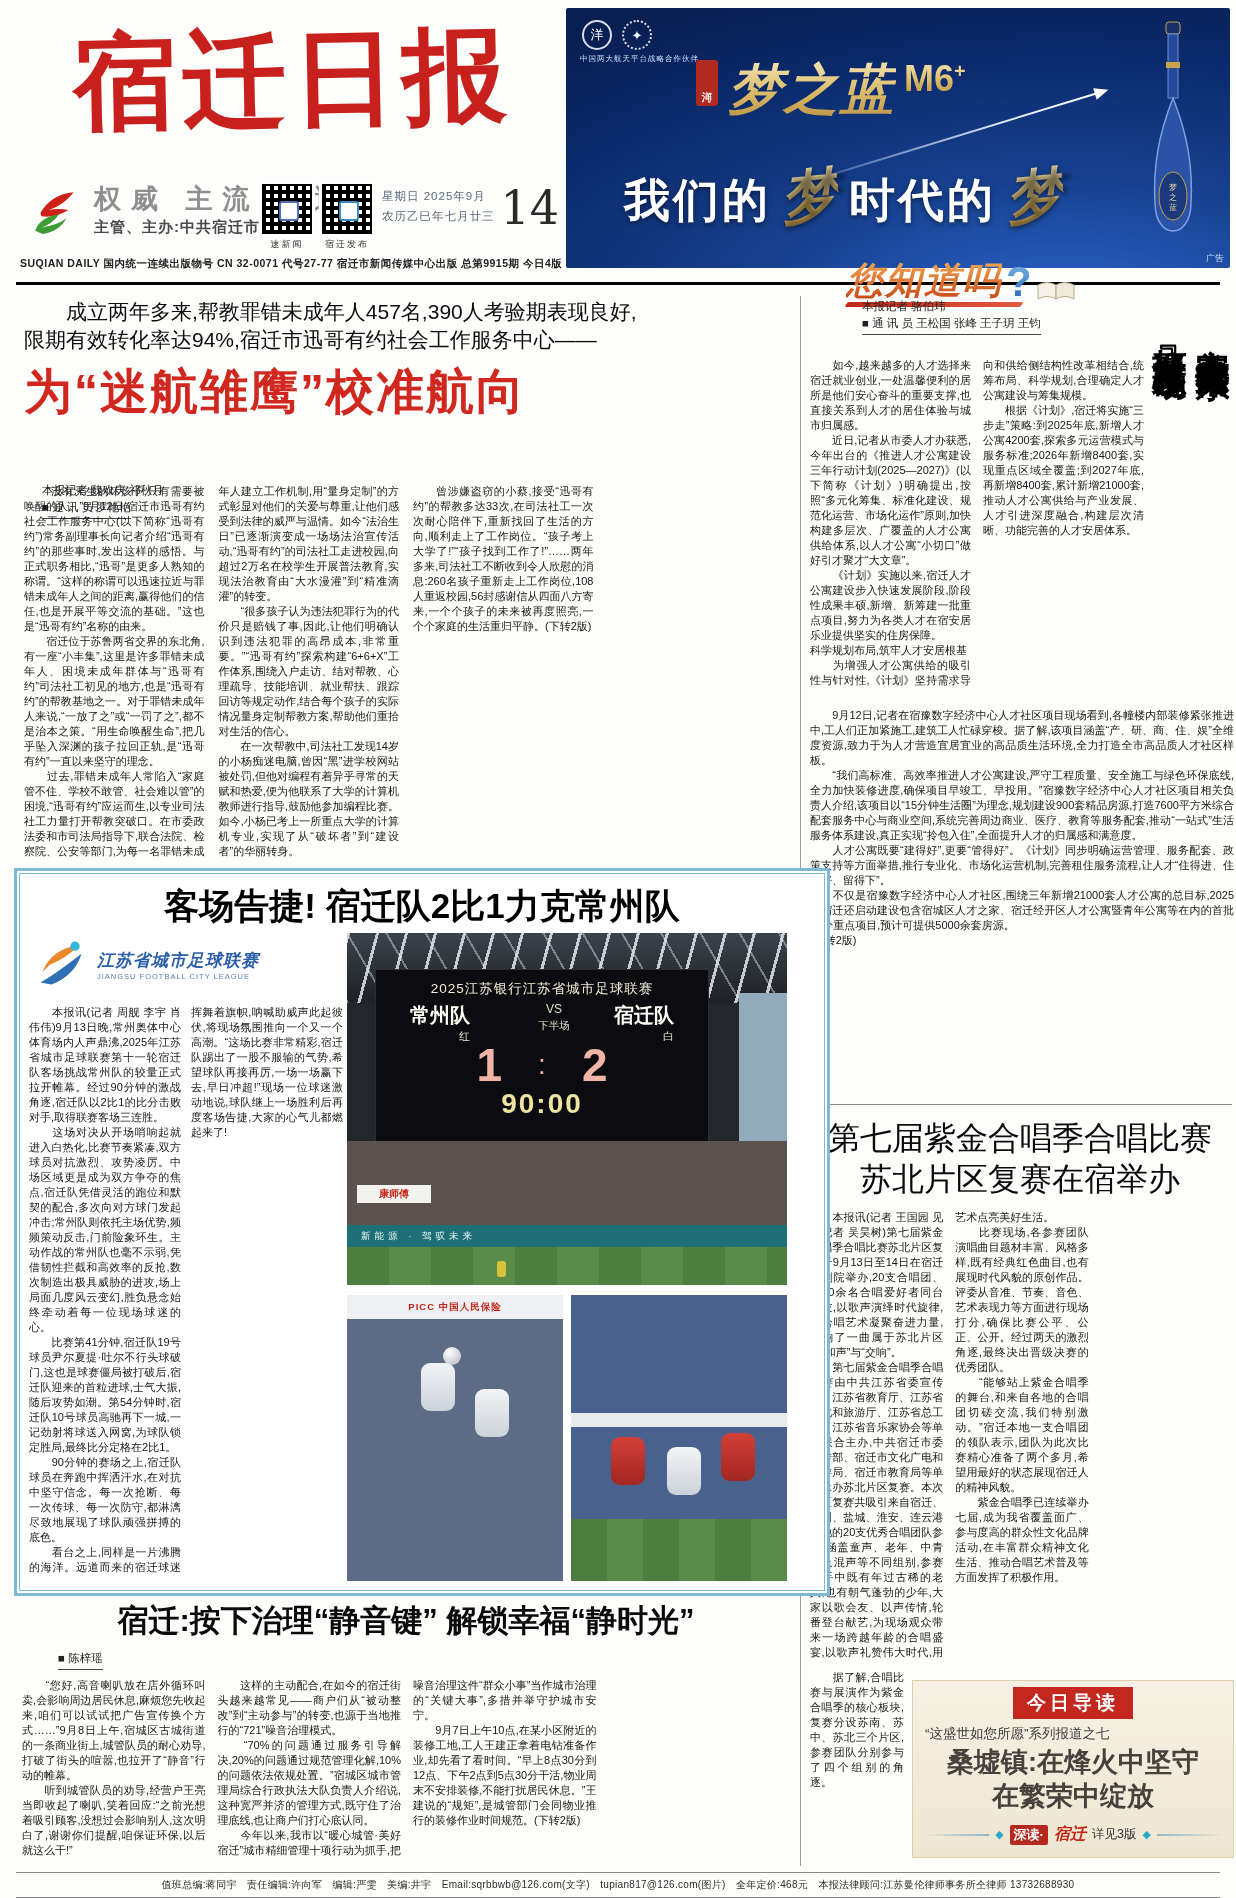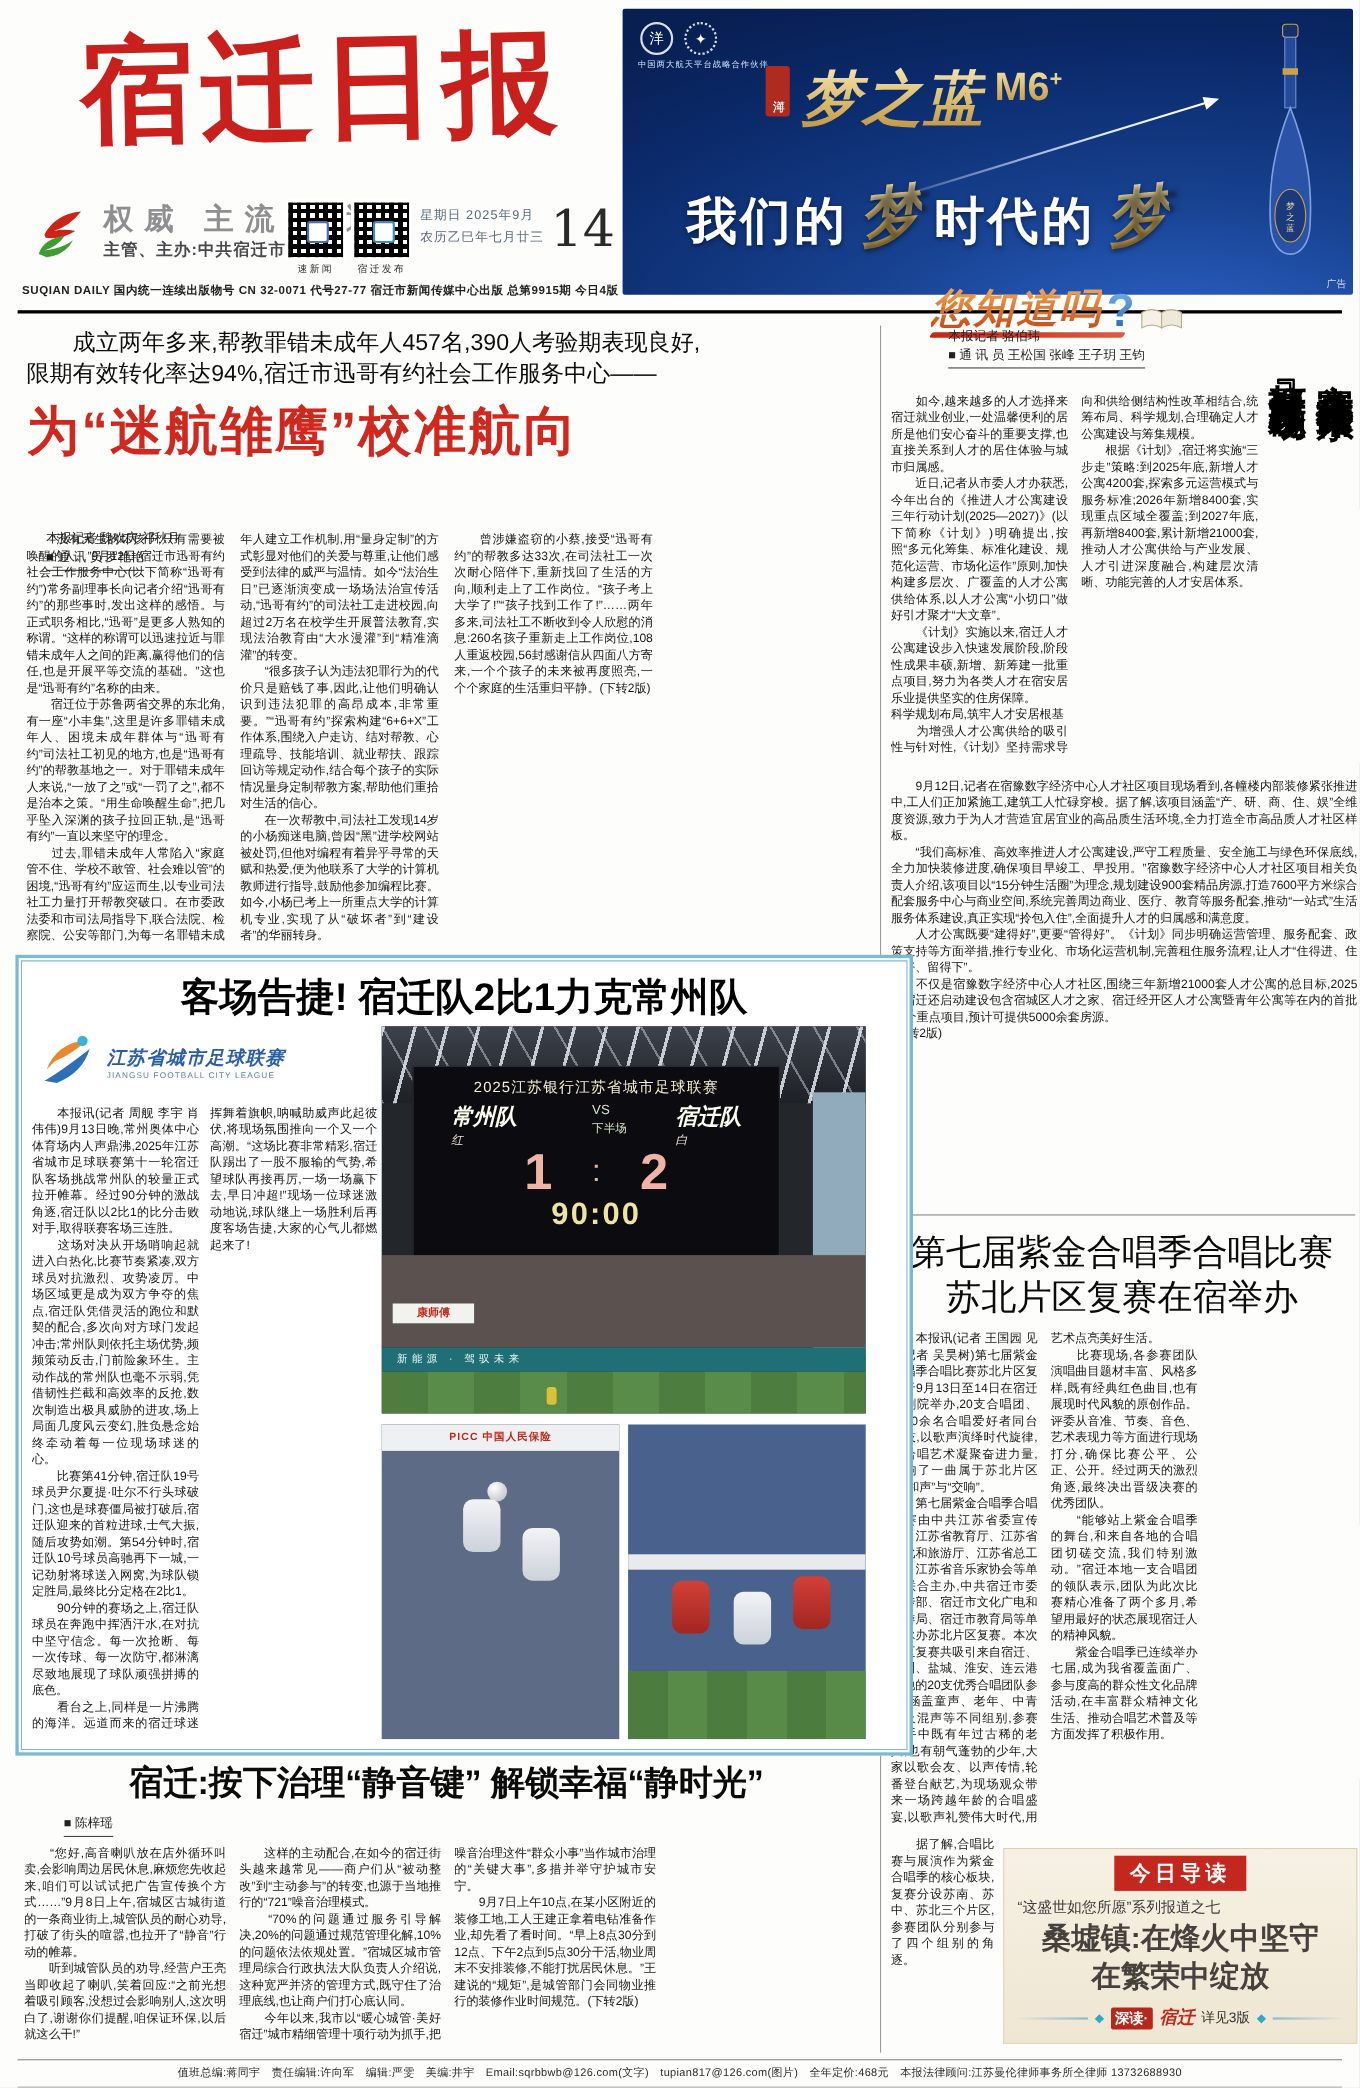--- a/index.html
+++ b/index.html
@@ -119,24 +119,24 @@
   .photo-main{left:330px;top:62px;width:440px;height:352px;}
   .roof{position:absolute;left:0;top:0;width:100%;height:70px;
       background:repeating-linear-gradient(105deg,rgba(225,231,238,.85) 0 3px,transparent 3px 28px),
                  repeating-linear-gradient(60deg,rgba(200,208,216,.5) 0 2px,transparent 2px 34px),
                  linear-gradient(#3d434b,#1d2025);}
   .right-strip{position:absolute;right:0;top:60px;width:48px;height:240px;background:#92abbc;}
   .sboard{position:absolute;left:28px;top:36px;width:332px;height:172px;background:#0c0c10;border:1px solid #2c2c32;
       display:flex;flex-direction:column;align-items:center;color:#fff;}
   .sb-title{font-size:13.5px;color:#f3ecd6;letter-spacing:1px;margin-top:10px;}
   .sb-teams{width:100%;display:flex;justify-content:space-between;padding:4px 34px 0;box-sizing:border-box;}
-  .sb-team{text-align:left;font-style:italic;}
+  .sb-team{text-align:right;}
   .sb-name{font-size:20px;font-weight:800;color:#fdfdf3;}
   .sb-tag{font-size:11px;color:#e9e2d2;}
-  .sb-mid{margin-left:24px;}
+  .sb-mid{text-align:center;margin-left:24px;}
   .sb-vs{font-size:12px;color:#cfe6c8;}
   .sb-period{font-size:10.5px;color:#d8e6c8;margin-top:3px;}
   .sb-score{display:flex;align-items:center;gap:36px;margin-top:-6px;}
   .sb-num{font-size:46px;font-weight:800;color:#f0b4a6;}
   .sb-colon{font-size:28px;color:#f0b4a6;}
   .sb-clock{font-size:28px;font-weight:700;color:#efe3a0;letter-spacing:2px;margin-top:-4px;}
   .crowd{position:absolute;left:0;top:208px;width:100%;height:84px;background:#5b524f;}
   .board-white{position:absolute;left:10px;top:252px;width:74px;height:18px;background:#f2f2ee;
       color:#c22718;font-size:10px;font-weight:800;text-align:center;line-height:18px;}
   .board-strip{position:absolute;left:0;top:292px;width:100%;height:22px;background:#1f6f76;

